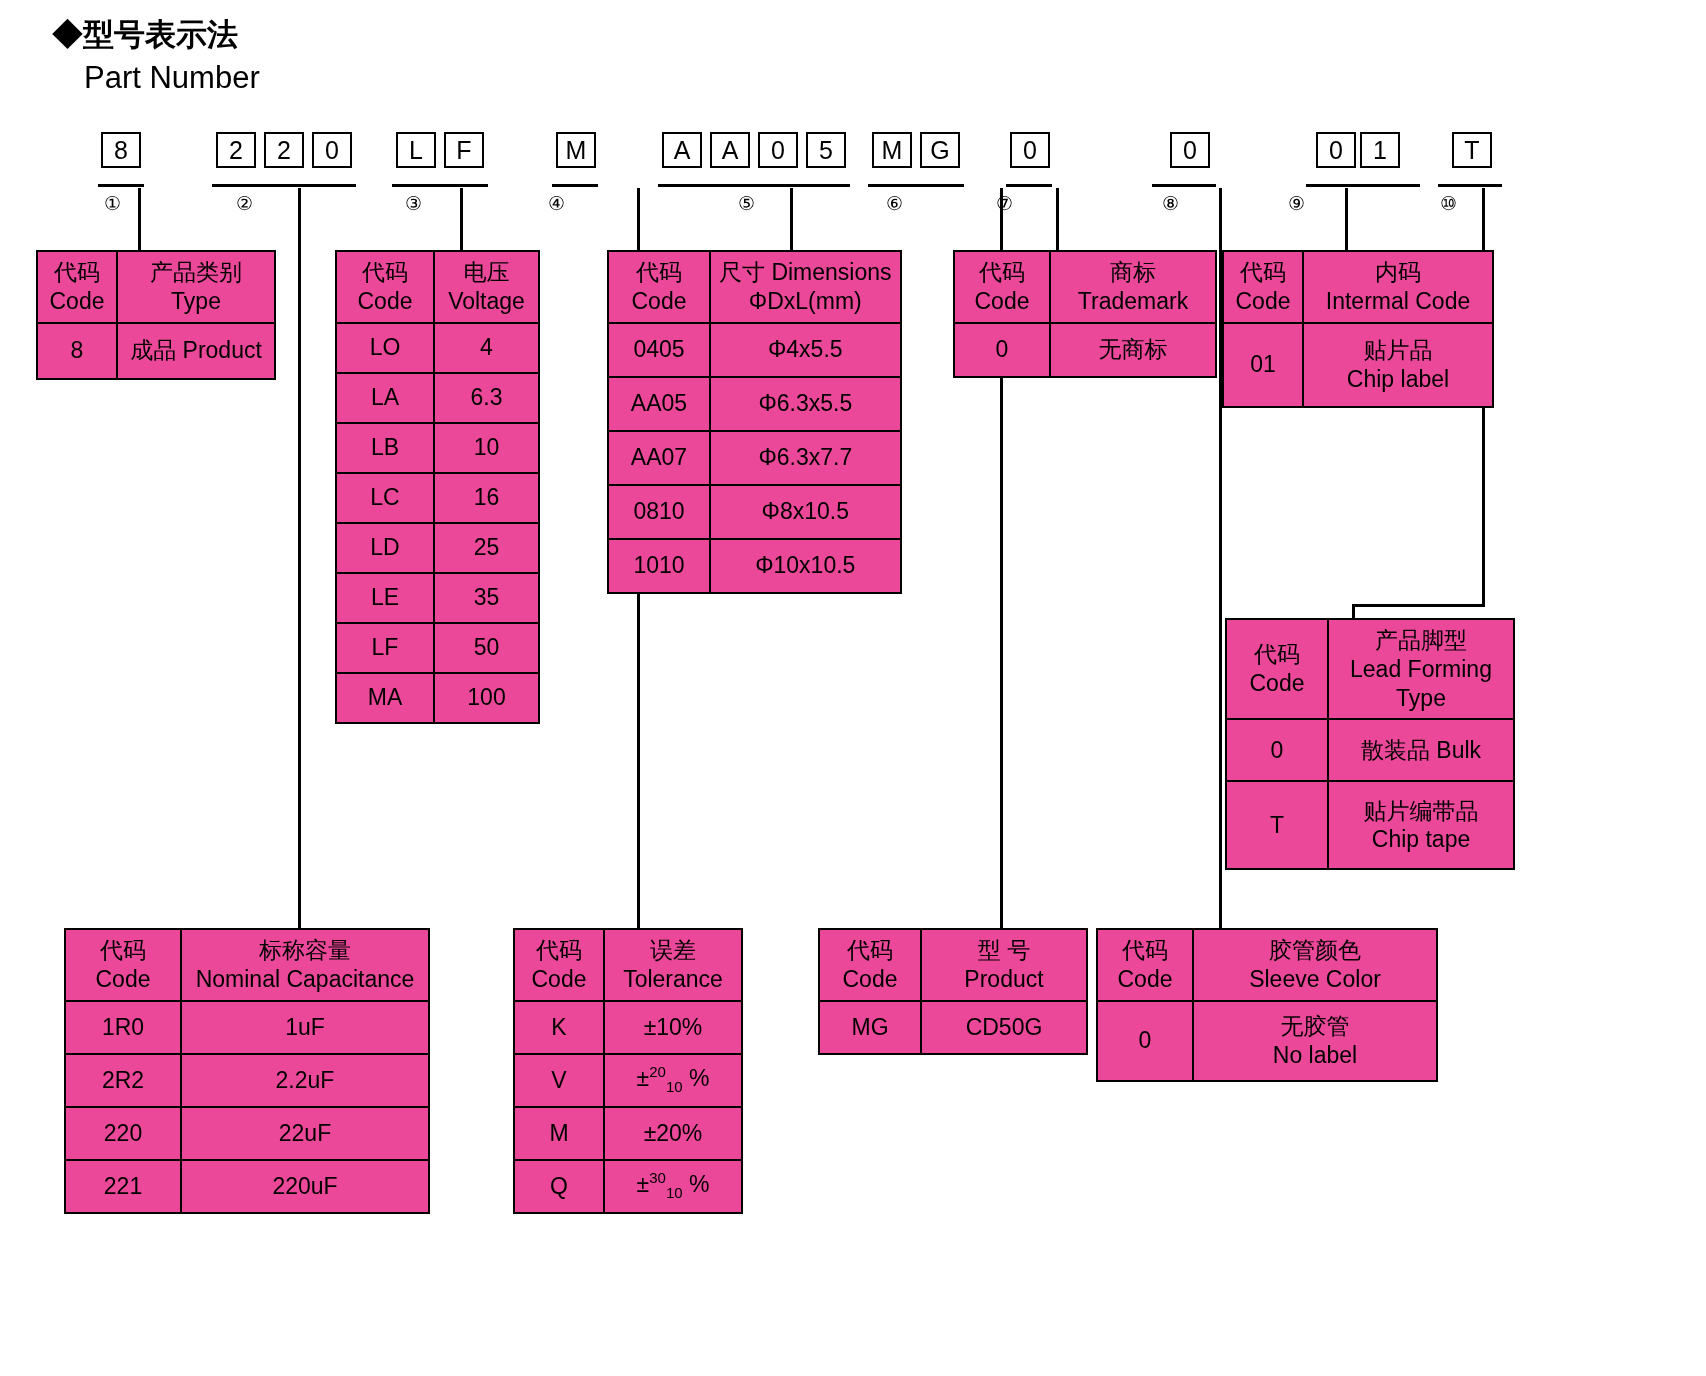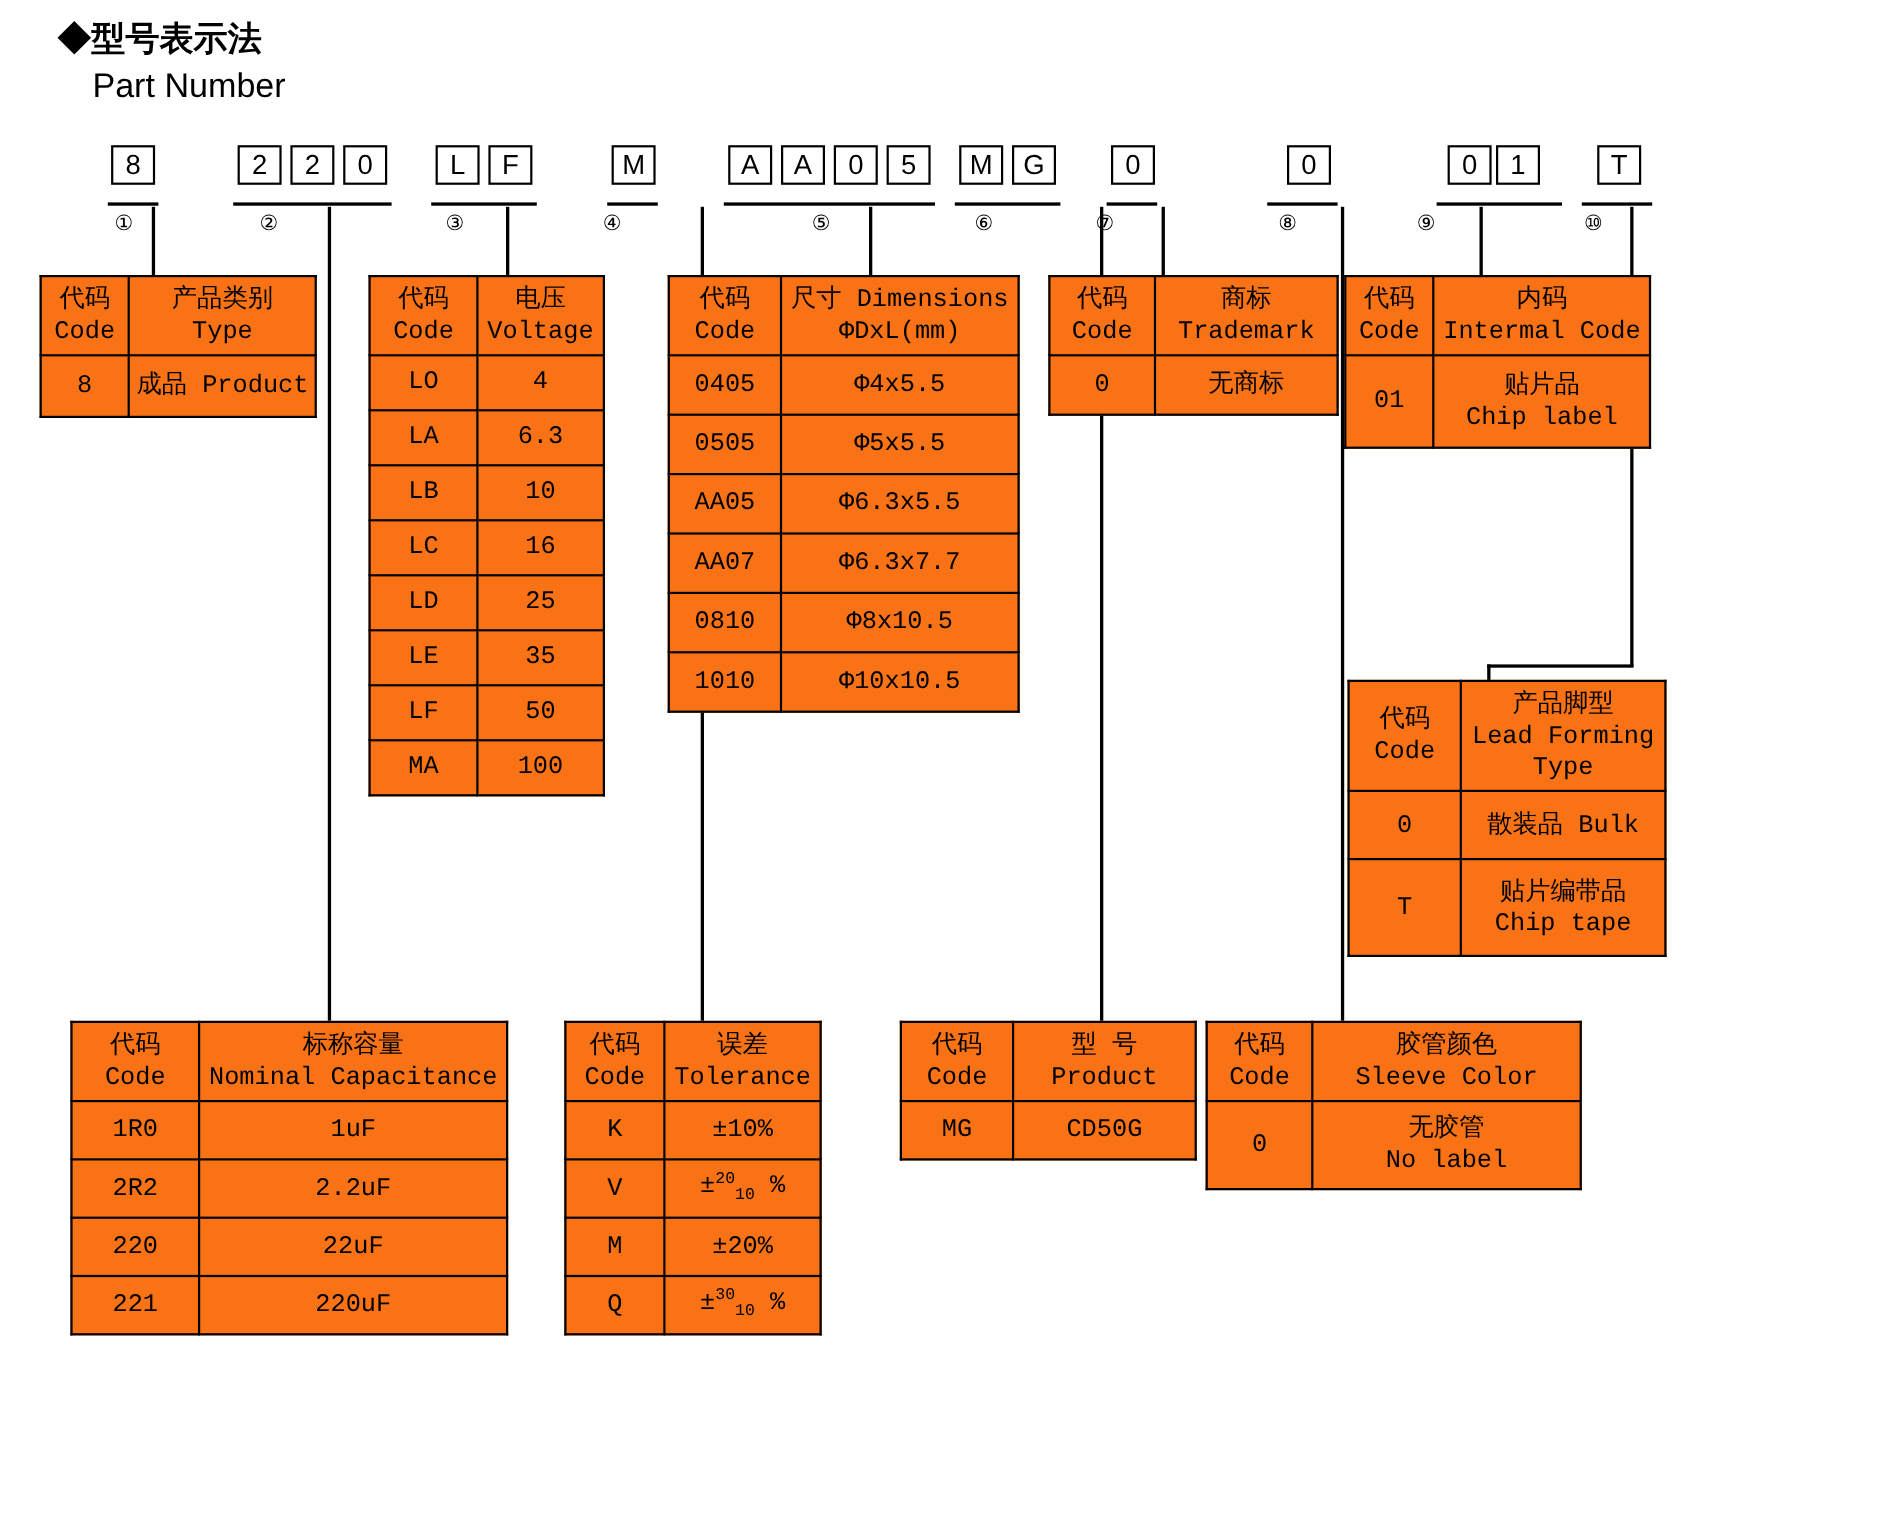--- a/index.html
+++ b/index.html
@@ -74,22 +74,21 @@
   .hline {
     position: absolute;
     height: 3px;
     background: #000;
   }
 
   
   .tbl {
     position: absolute;
     border-collapse: collapse;
-    background: #f97316;
-    font-family: Liberation Mono, monospace;
+    background: #ec4899;
   }
   .tbl td {
     border: 2px solid #000;
     text-align: center;
     vertical-align: middle;
     font-size: 23px;
     padding: 3px 6px;
     line-height: 1.25;
     white-space: nowrap;
   }
@@ -266,24 +265,20 @@
       <td class="hd" style="width:172px;">
         <span class="hd-two">尺寸 Dimensions</span>
         <span class="hd-two">ΦDxL(mm)</span>
       </td>
     </tr>
     <tr>
           <td style="height:46px;">0405</td>
           <td>Φ4x5.5</td>
         </tr>
     <tr>
-          <td style="height:46px;">0505</td>
-          <td>Φ5x5.5</td>
-        </tr>
-    <tr>
           <td style="height:46px;">AA05</td>
           <td>Φ6.3x5.5</td>
         </tr>
     <tr>
           <td style="height:46px;margin-top:44px;">AA07</td>
           <td>Φ6.3x7.7</td>
         </tr>
     <tr>
           <td style="height:46px;">0810</td>
           <td>Φ8x10.5</td>

